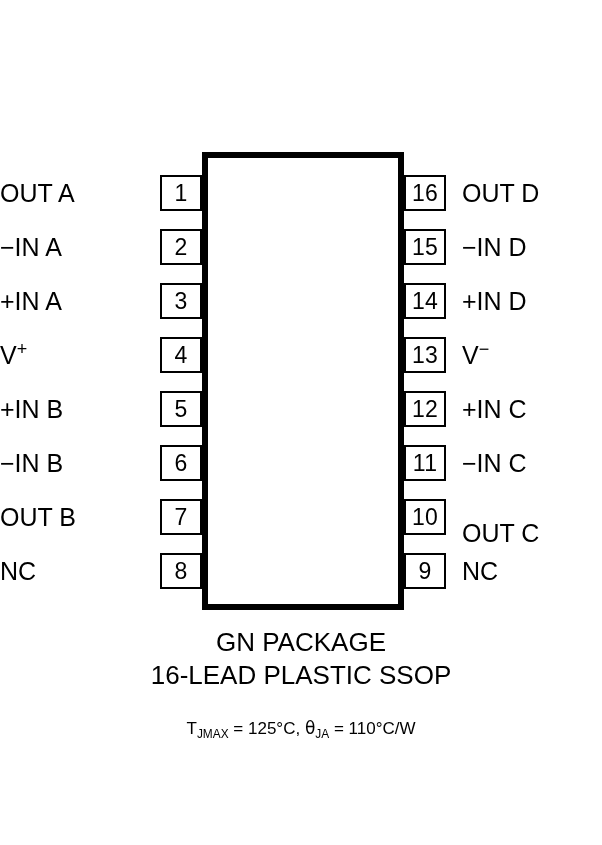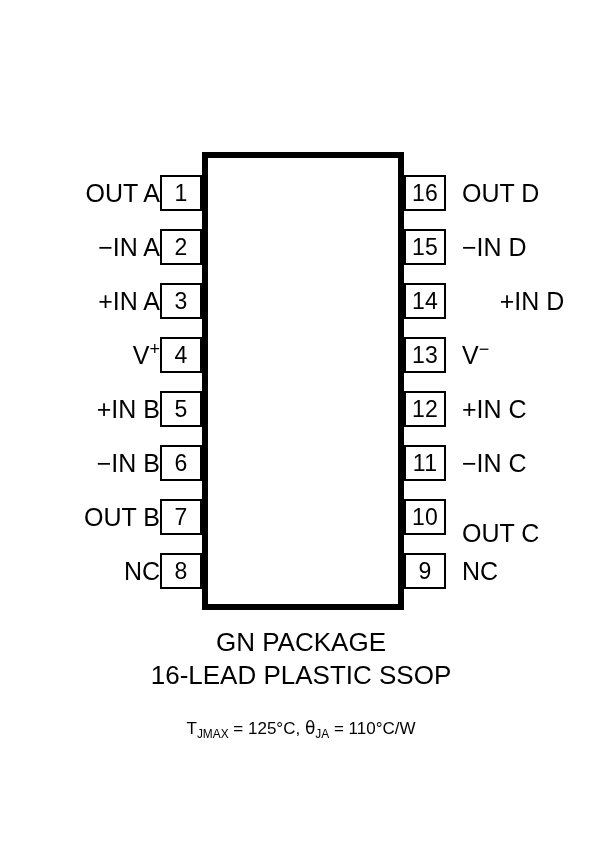--- a/index.html
+++ b/index.html
@@ -72,23 +72,23 @@
   
   .pin-label {
     position: absolute;
     font-size: 25px;
     line-height: 36px;
     height: 36px;
     white-space: nowrap;
     z-index: 2;
   }
   .pin-label.left {
-    left: 14px;
+    left: 0;
     width: 146px;
-    text-align: right;
+    text-align: left;
   }
   .pin-label.right {
     left: 462px;
     width: 140px;
     text-align: left;
   }
   .pin-label sup {
     font-size: 0.72em;
     vertical-align: super;
     line-height: 0;
@@ -168,21 +168,21 @@
         <span class="pin-num">16</span>
       </div>
       <div class="pin-label right" style="top: 175px;"><span>OUT D</span></div>
       <div class="pin-box right" style="top: 229px;">
         <span class="pin-num">15</span>
       </div>
       <div class="pin-label right" style="top: 229px;"><span>−IN D</span></div>
       <div class="pin-box right" style="top: 283px;">
         <span class="pin-num">14</span>
       </div>
-      <div class="pin-label right" style="top: 283px; text-align: center;"><span>+IN D</span></div>
+      <div class="pin-label right" style="top: 283px;"><span>+IN D</span></div>
       <div class="pin-box right" style="top: 337px;">
         <span class="pin-num">13</span>
       </div>
       <div class="pin-label right" style="top: 337px;"><span>V</span><sup>−</sup></div>
       <div class="pin-box right" style="top: 391px;">
         <span class="pin-num">12</span>
       </div>
       <div class="pin-label right" style="top: 391px;"><span>+IN C</span></div>
       <div class="pin-box right" style="top: 445px;">
         <span class="pin-num">11</span>

